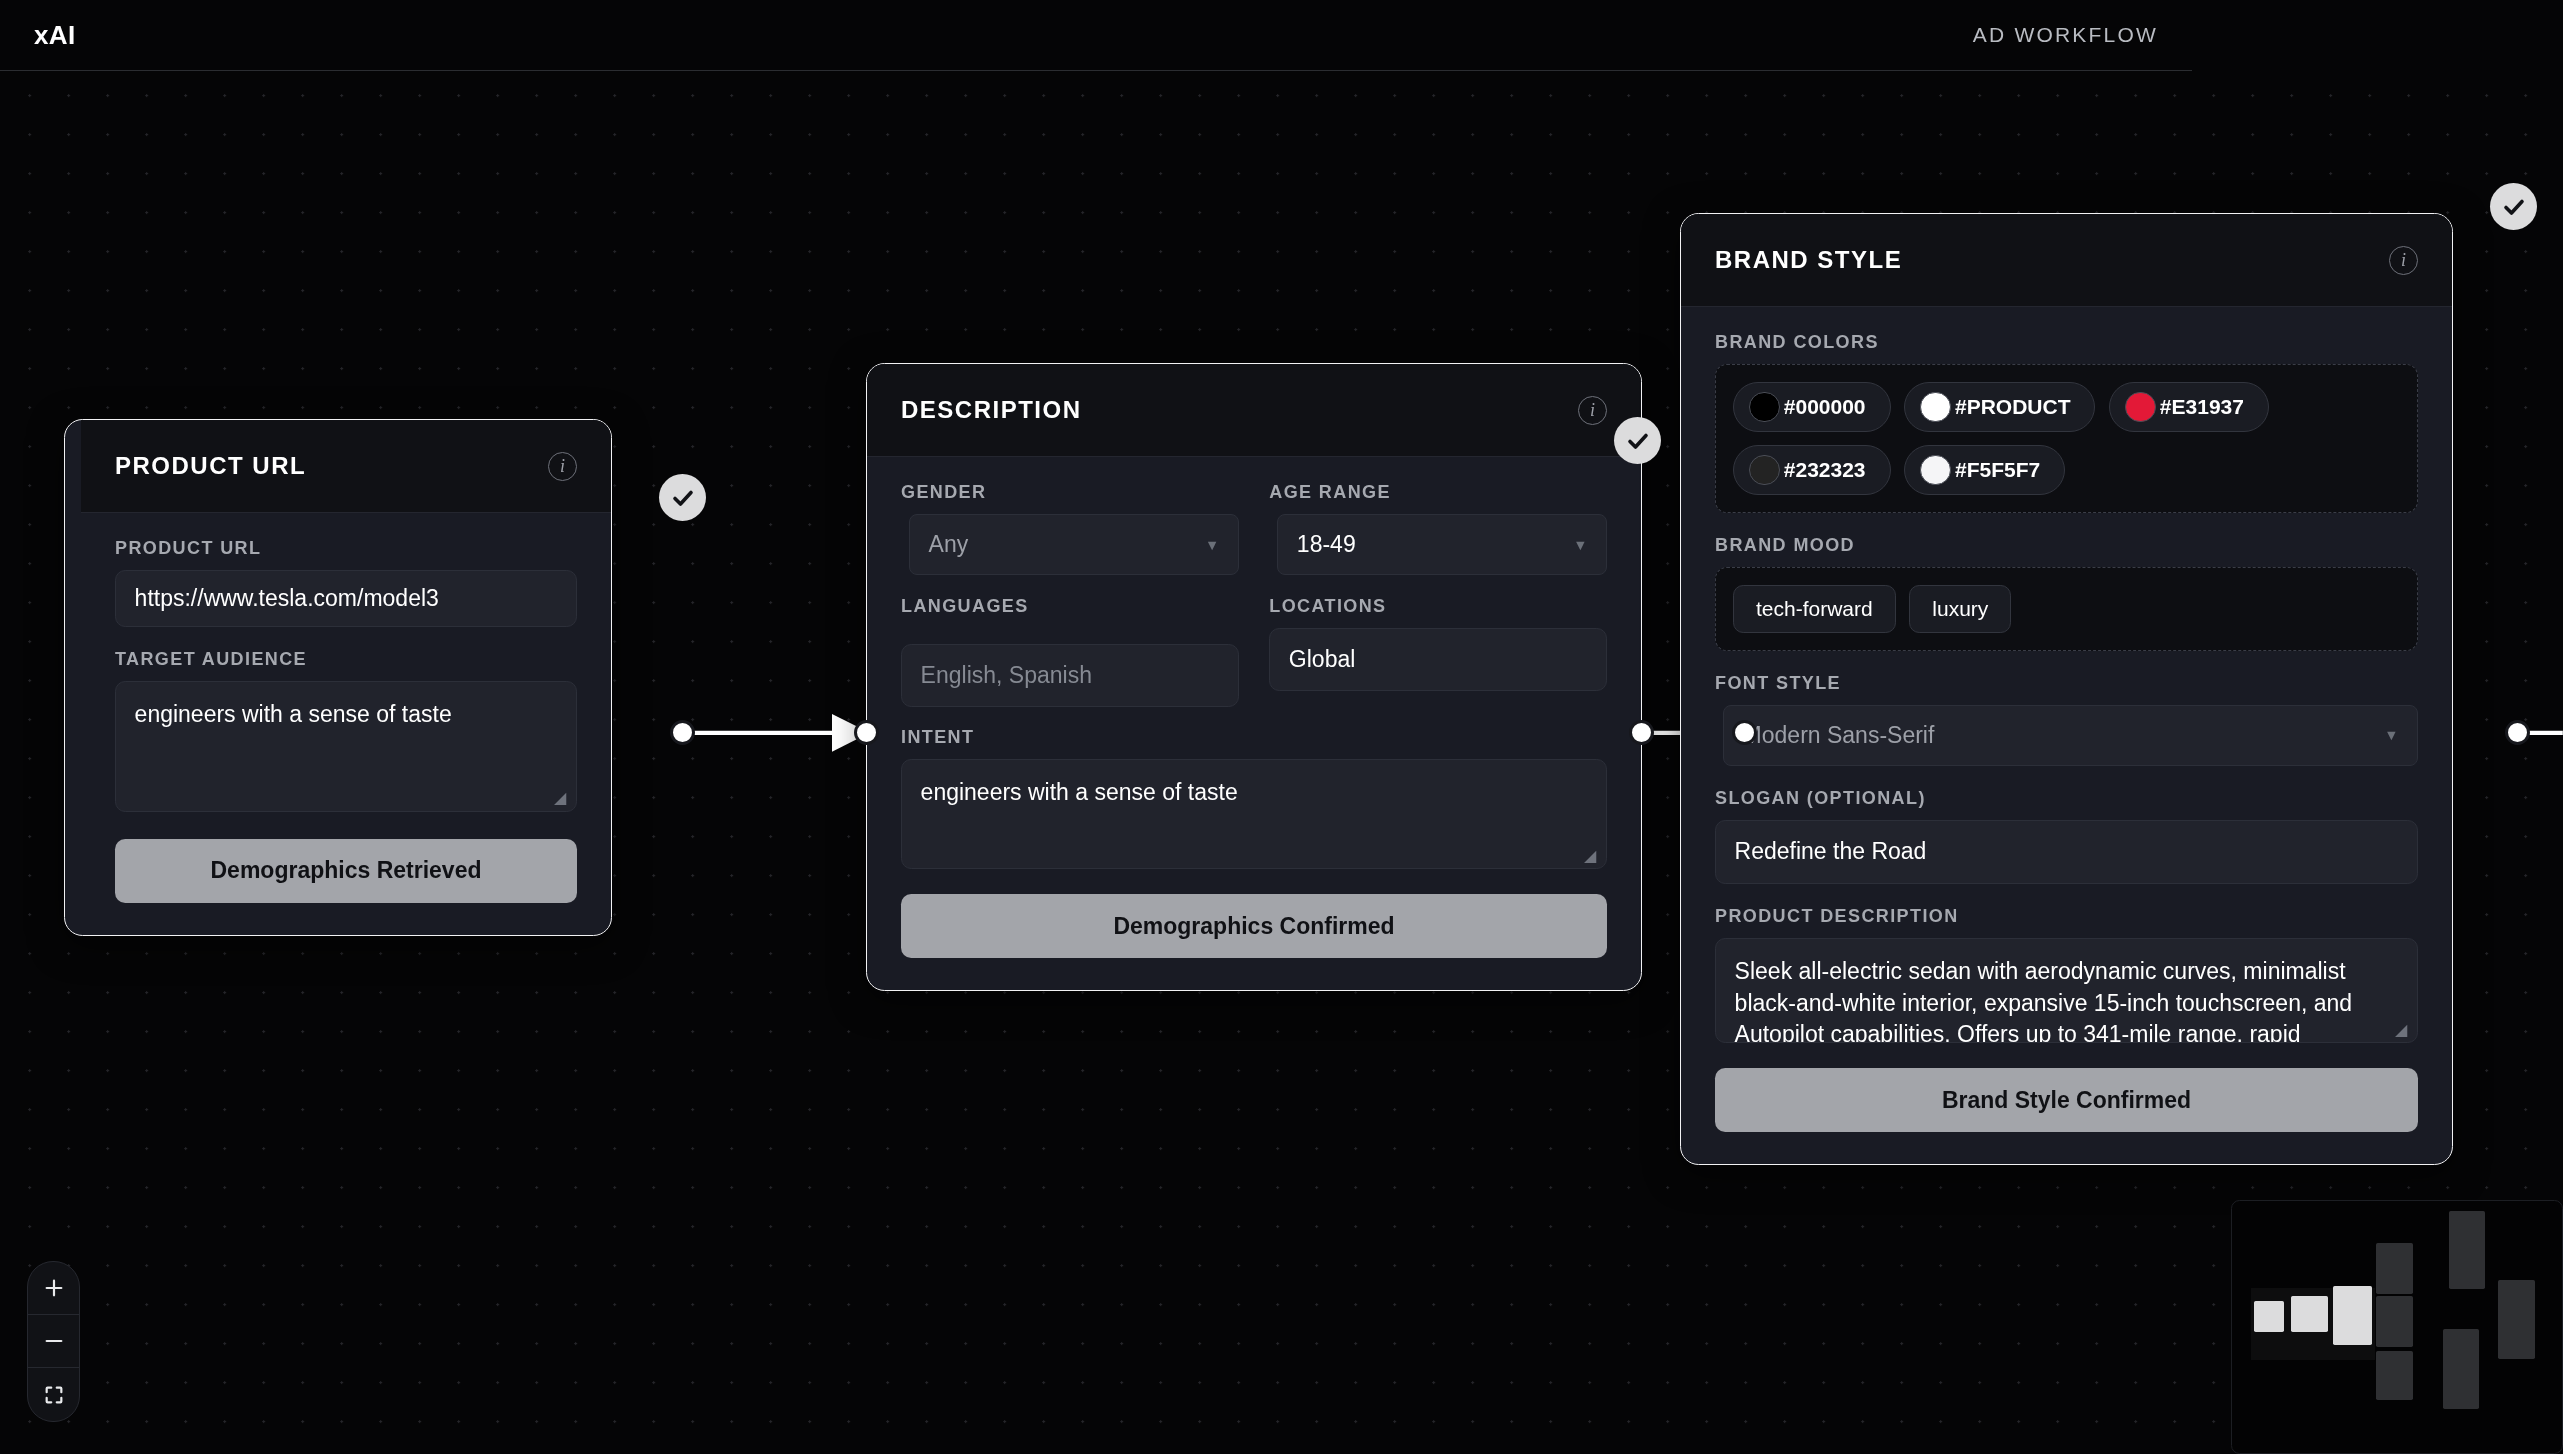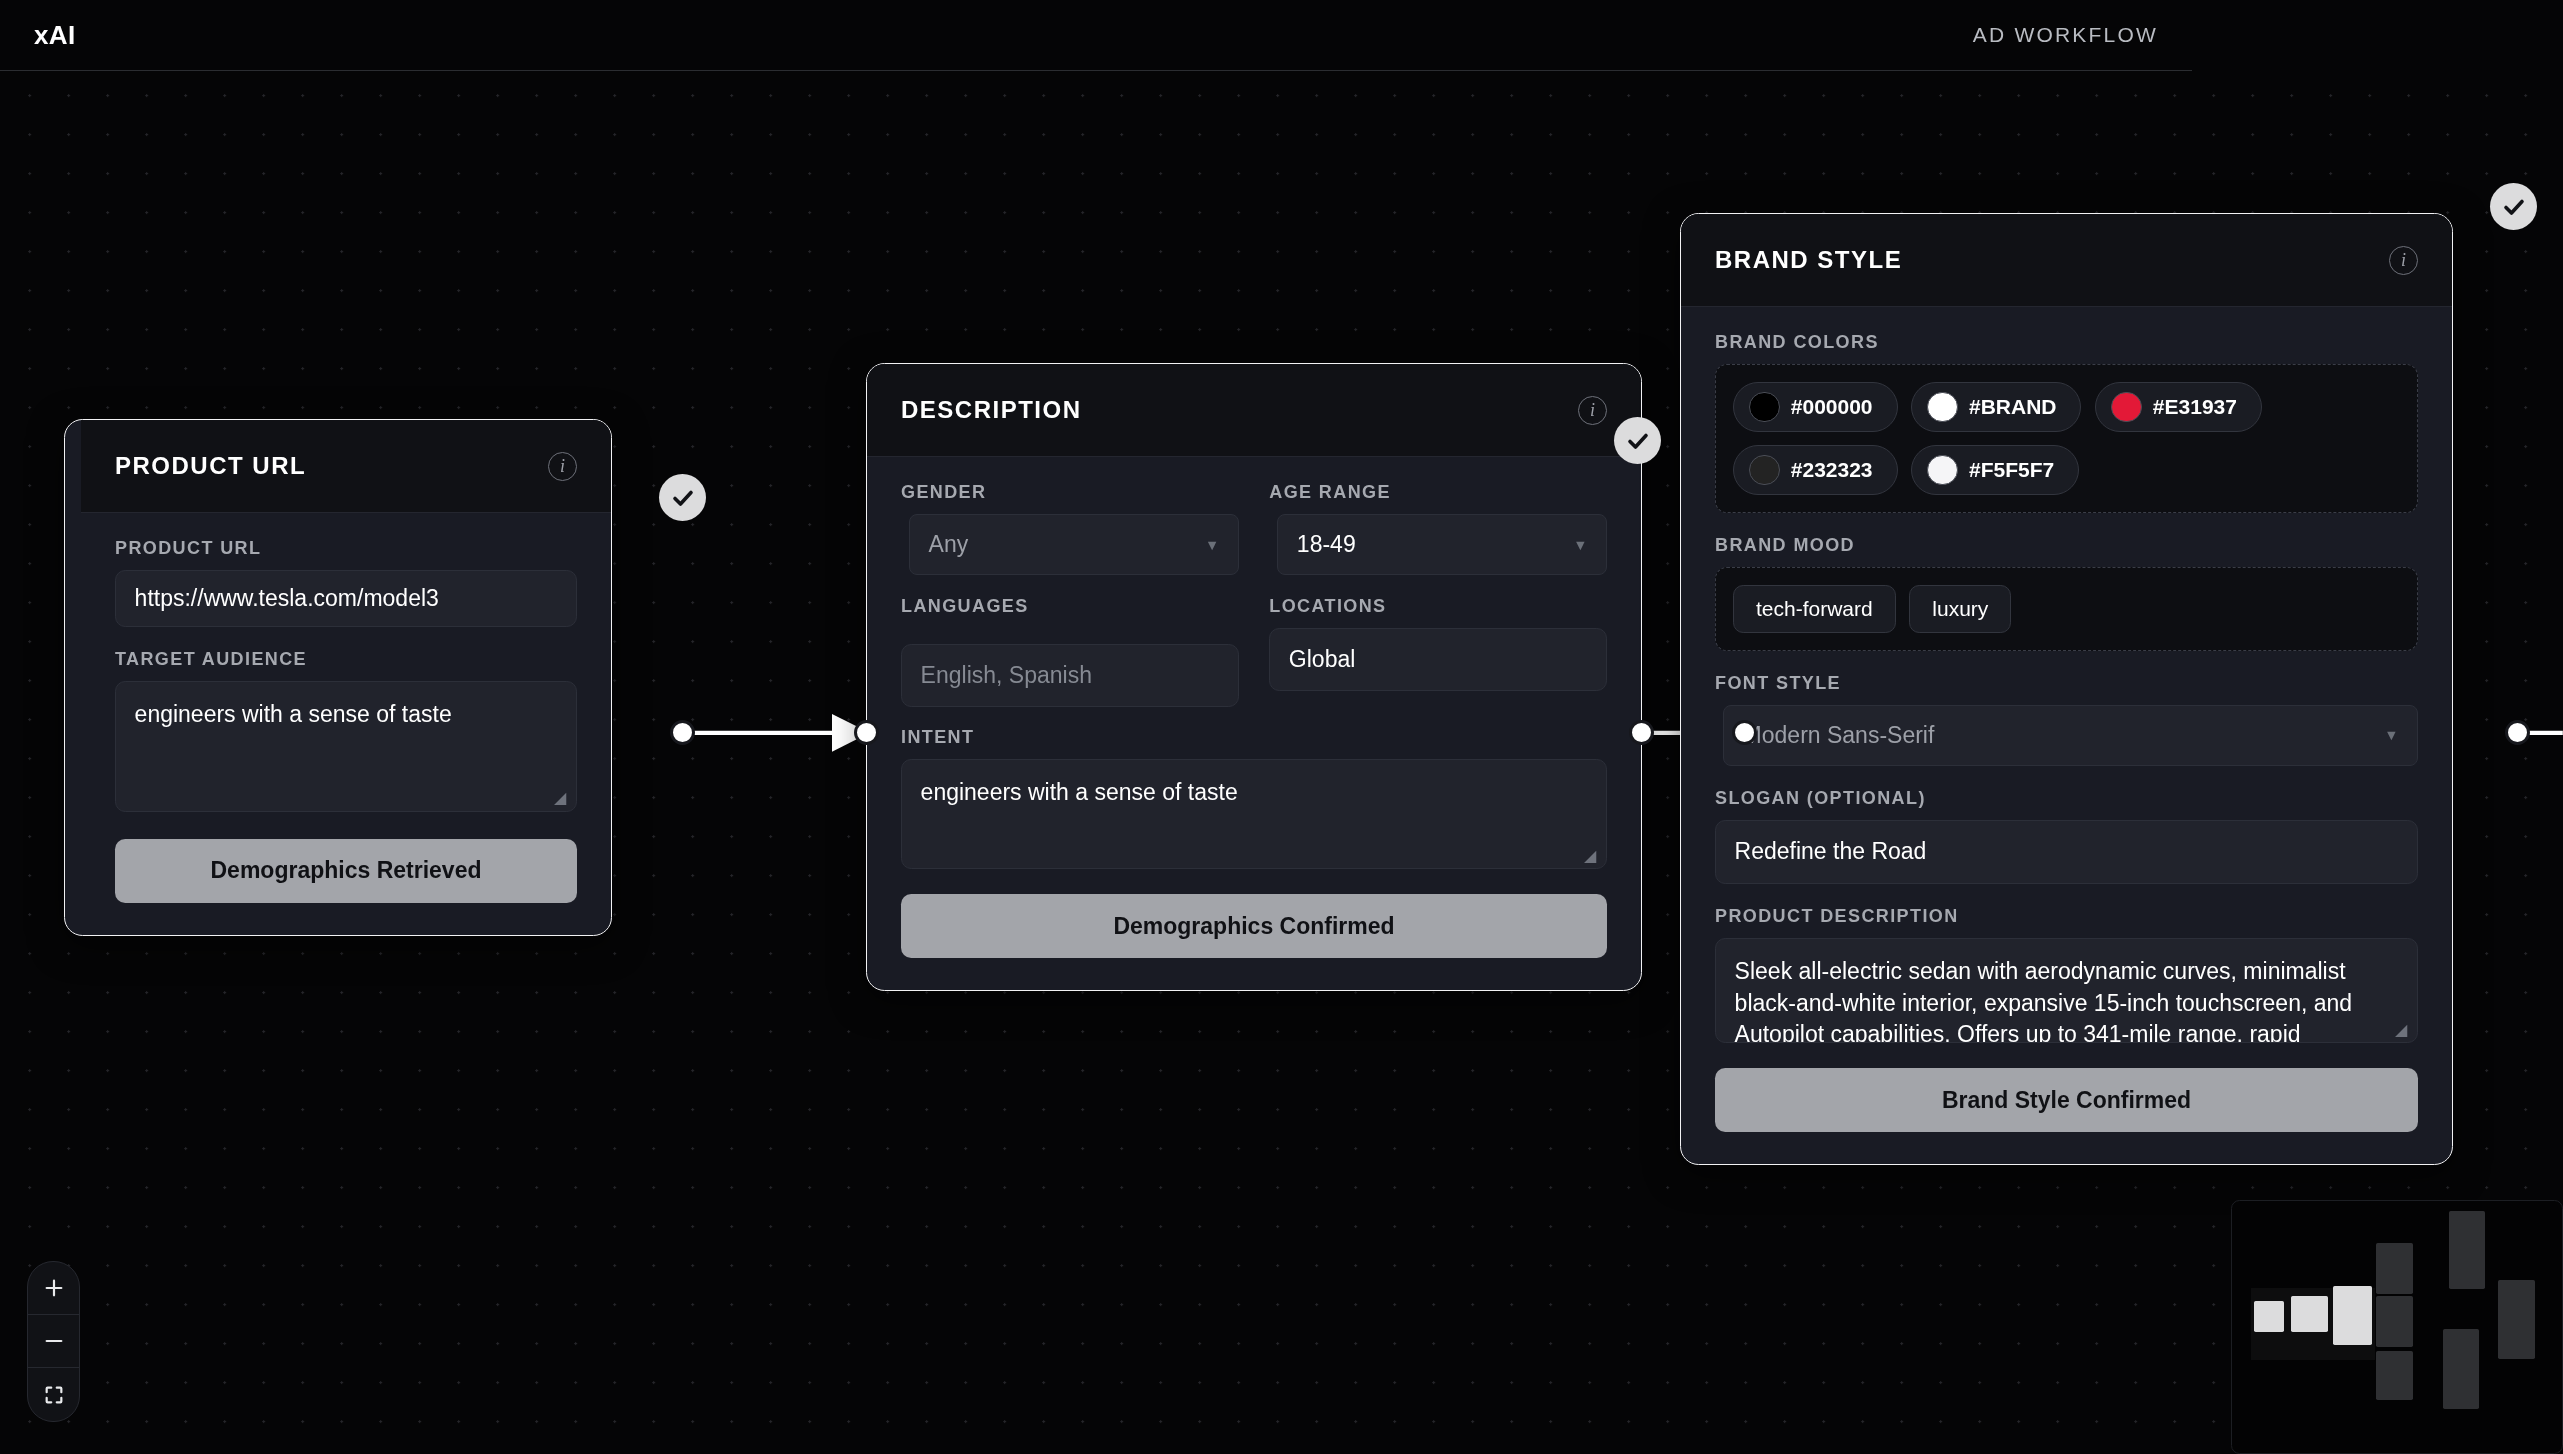--- a/index.html
+++ b/index.html
@@ -132,21 +132,21 @@
   .grid-2 { display: grid; grid-template-columns: 1fr 1fr; gap: 30.5px; }
 
   
   #node-brand-style { left: 1680px; top: 142px; width: 773px; }
   .dashed-box {
     border: 1.7px dashed #3a3d47; border-radius: 12px;
     background: #0d0e12; padding: 17px;
   }
   .chips { display: flex; flex-wrap: wrap; gap: 13.6px; }
   .color-chip {
-    display: flex; align-items: center; gap: 11px;
+    display: flex; align-items: center; gap: 4px;
     background: #1a1c23; border: 0.8px solid #32353e; border-radius: 847px;
     padding: 8.5px 24px 8.5px 15.3px;
   }
   .swatch { width: 30.5px; height: 30.5px; border-radius: 50%; border: 0.8px solid #4a4d56; flex: none; }
   .chip-label { color: #ffffff; font-size: 21px; font-weight: 700; }
   .mood-chip {
     background: #1a1c23; border: 0.8px solid #32353e; border-radius: 10.2px;
     padding: 11px 22px; color: #ffffff; font-size: 21px;
   }
 
@@ -283,21 +283,21 @@
       <div class="node-body">
         <div class="field-label">BRAND COLORS</div>
         <div class="dashed-box" style="margin-bottom:22px;">
           <div class="chips" id="brand-colors-list">
               <div class="color-chip">
                 <span class="swatch" style="background: rgb(0, 0, 0);"></span>
                 <span class="chip-label">#000000</span>
               </div>
               <div class="color-chip">
                 <span class="swatch" style="background: rgb(255, 255, 255);"></span>
-                <span class="chip-label">#BRAND</span>
+                <span class="chip-label">#PRODUCT</span>
               </div>
               <div class="color-chip">
                 <span class="swatch" style="background: rgb(227, 25, 55);"></span>
                 <span class="chip-label">#E31937</span>
               </div>
               <div class="color-chip">
                 <span class="swatch" style="background: rgb(35, 35, 35);"></span>
                 <span class="chip-label">#232323</span>
               </div>
               <div class="color-chip">

